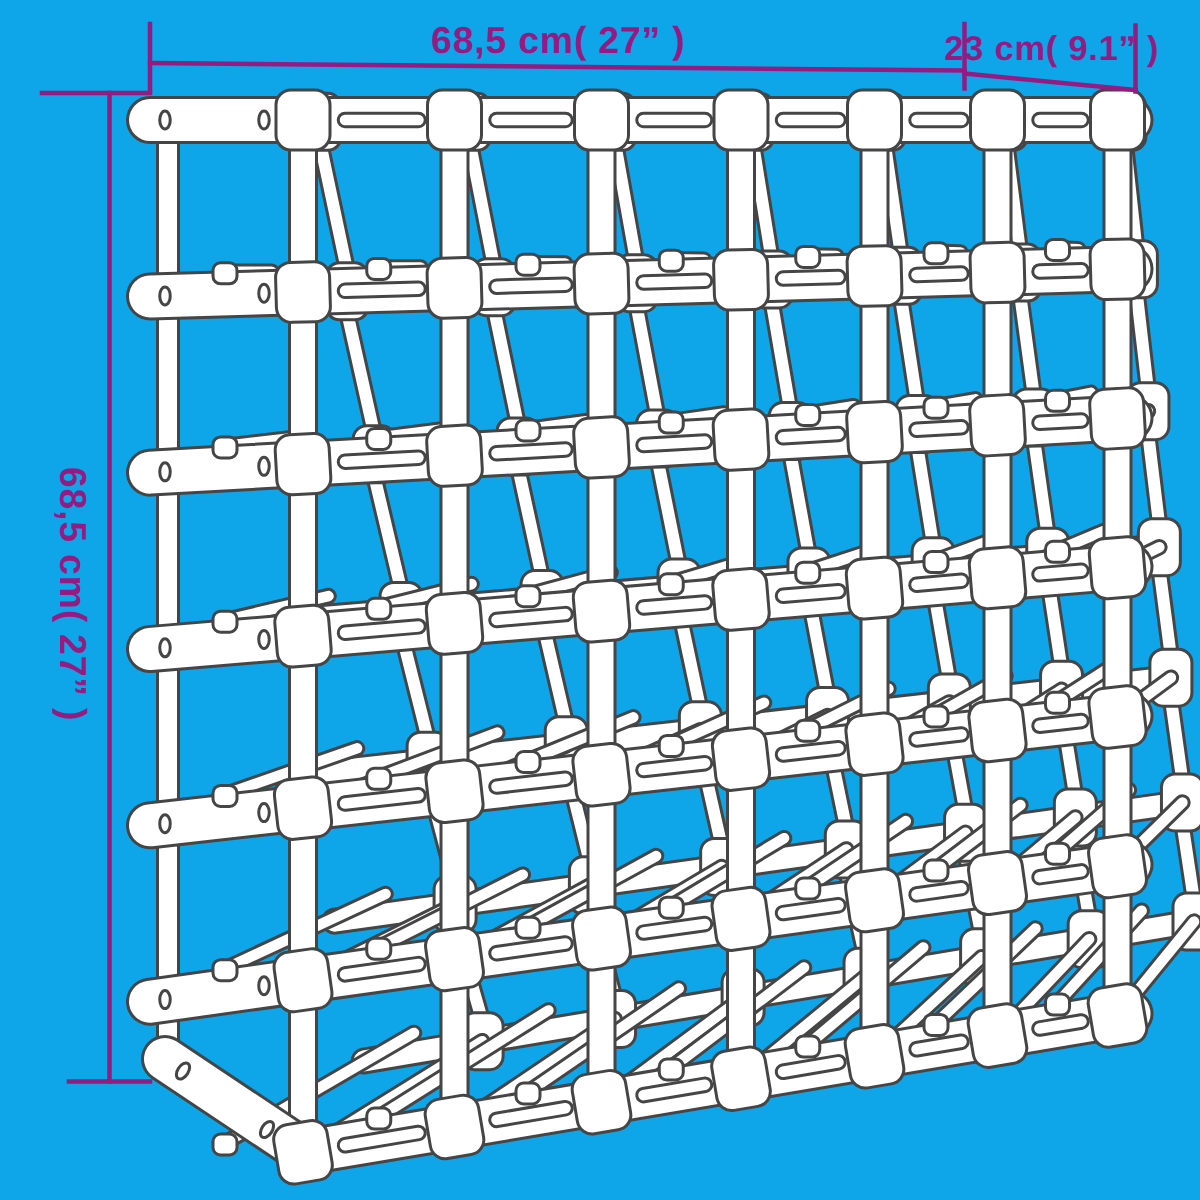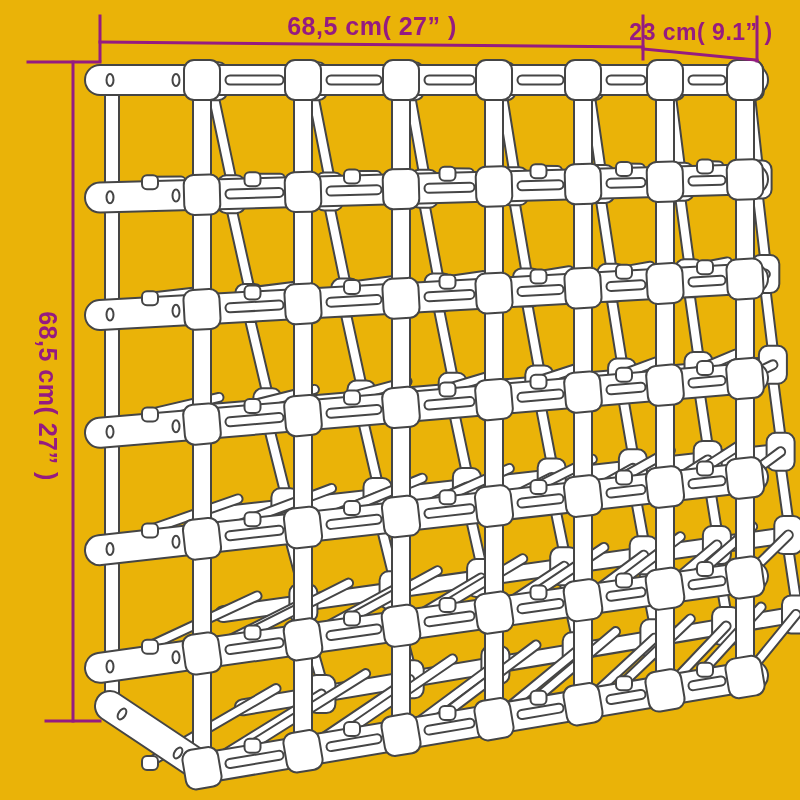--- a/index.html
+++ b/index.html
@@ -1,16 +1,16 @@
 <!DOCTYPE html>
 <html style="--dim: #951b81;"><head>
 <meta charset="utf-8">
 <style>
   html,body{margin:0;padding:0;width:800px;height:800px;background:#fff;overflow:hidden;}
-  .stage{position:relative;width:800px;height:800px;background:#eab308;}
+  .stage{position:relative;width:800px;height:800px;background:#0ea5e9;}
   svg{display:block;}
   .dim-line{stroke:var(--dim,#951b81);stroke-width:3;fill:none;stroke-linecap:square;}
   .dim-text{fill:var(--dim,#951b81);font-family:"Liberation Sans","DejaVu Sans",sans-serif;
             font-weight:bold;font-size:25px;letter-spacing:0.5px;}
   .dim-text.small{font-size:23px;}
 </style>
 </head>
 <body>
 
 <div class="stage">

